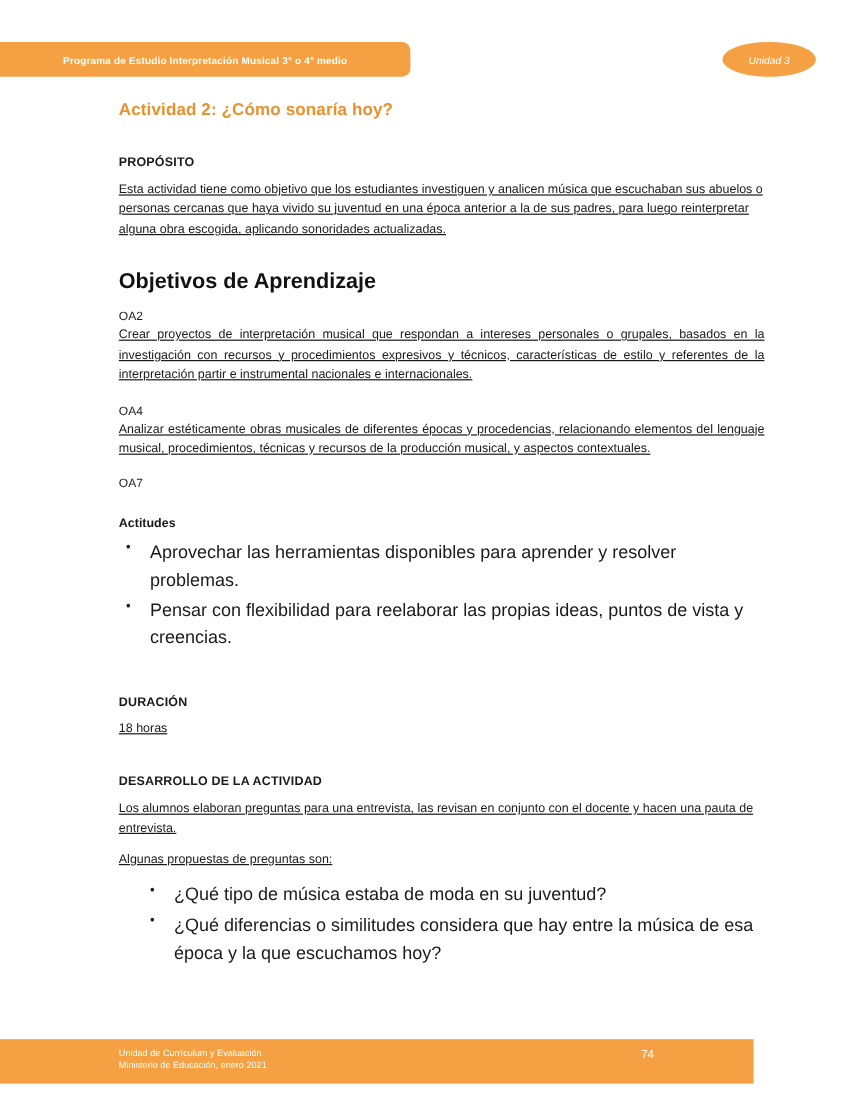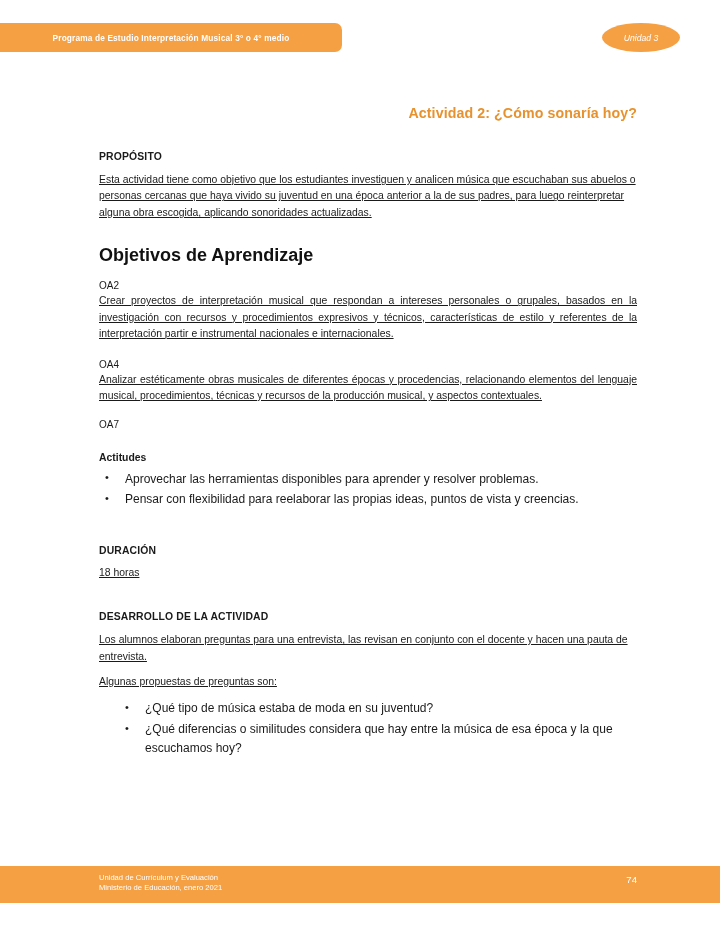--- a/index.html
+++ b/index.html
@@ -12,21 +12,21 @@
     height: 932px;
     position: relative;
     font-family: "Liberation Sans", sans-serif;
     color: #1a1a1a;
     overflow: hidden;
   }
 
   
   .header-zone {
     position: absolute;
-    top: 0; left: 0;
+    top: 12px; left: 0;
     width: 720px;
     height: 66px;
   }
   .header-bar {
     position: absolute;
     left: -10px;
     top: 23px;
     width: 352px;
     height: 29px;
     background: #F6A044;
@@ -68,25 +68,25 @@
   .content {
     position: absolute;
     top: 66px;
     left: 0;
     width: 720px;
     padding: 0 83px 0 99px;
     box-sizing: border-box;
   }
 
   .doc-title {
-    text-align: right;
+    text-align: left;
     color: #E7922E;
     font-size: 14.2px;
     font-weight: 700;
-    margin: 39px 0 0 0;
+    margin: 18px 0 0 0;
     letter-spacing: 0.1px;
   }
 
   .section-head {
     font-size: 10.4px;
     font-weight: 700;
     color: #1a1a1a;
     margin: 0;
   }
   .section-head.upper { letter-spacing: 0.15px; }
@@ -113,21 +113,21 @@
     margin: 0;
     color: #1a1a1a;
   }
 
   ul.bullets {
     margin: 0;
     padding: 0;
     list-style: none;
   }
   ul.bullets li {
-    font-size: 12px;
+    font-size: 15px;
     line-height: 1.55;
     color: #1a1a1a;
     position: relative;
     padding-left: 26px;
     margin-bottom: 2px;
   }
   ul.bullets li::before {
     content: "\2022";
     position: absolute;
     left: 6px;
@@ -149,21 +149,21 @@
   .sp-7  { height: 7px; }
   .sp-24 { height: 24px; }
   .sp-30 { height: 30px; }
   .sp-34 { height: 34px; }
 
   
   .footer-bar {
     position: absolute;
     left: 0;
     top: 866px;
-    width: 720px;
+    width: 628px;
     height: 37px;
     background: #F6A044;
   }
   .footer-inner {
     position: absolute;
     left: 99px;
     top: 7px;
     right: 83px;
     display: flex;
     justify-content: space-between;

